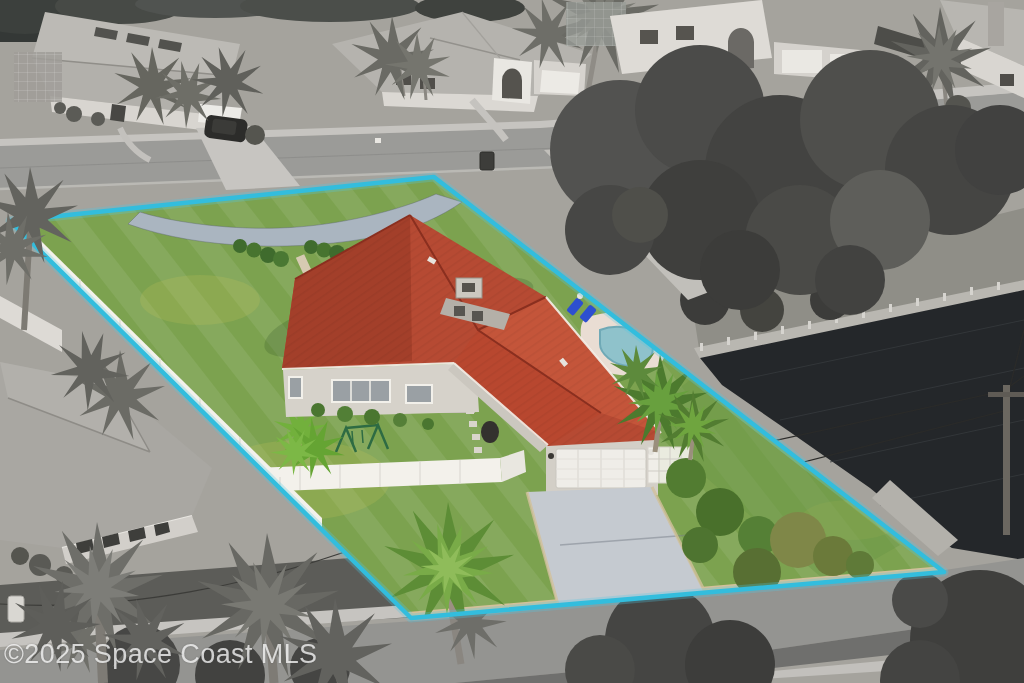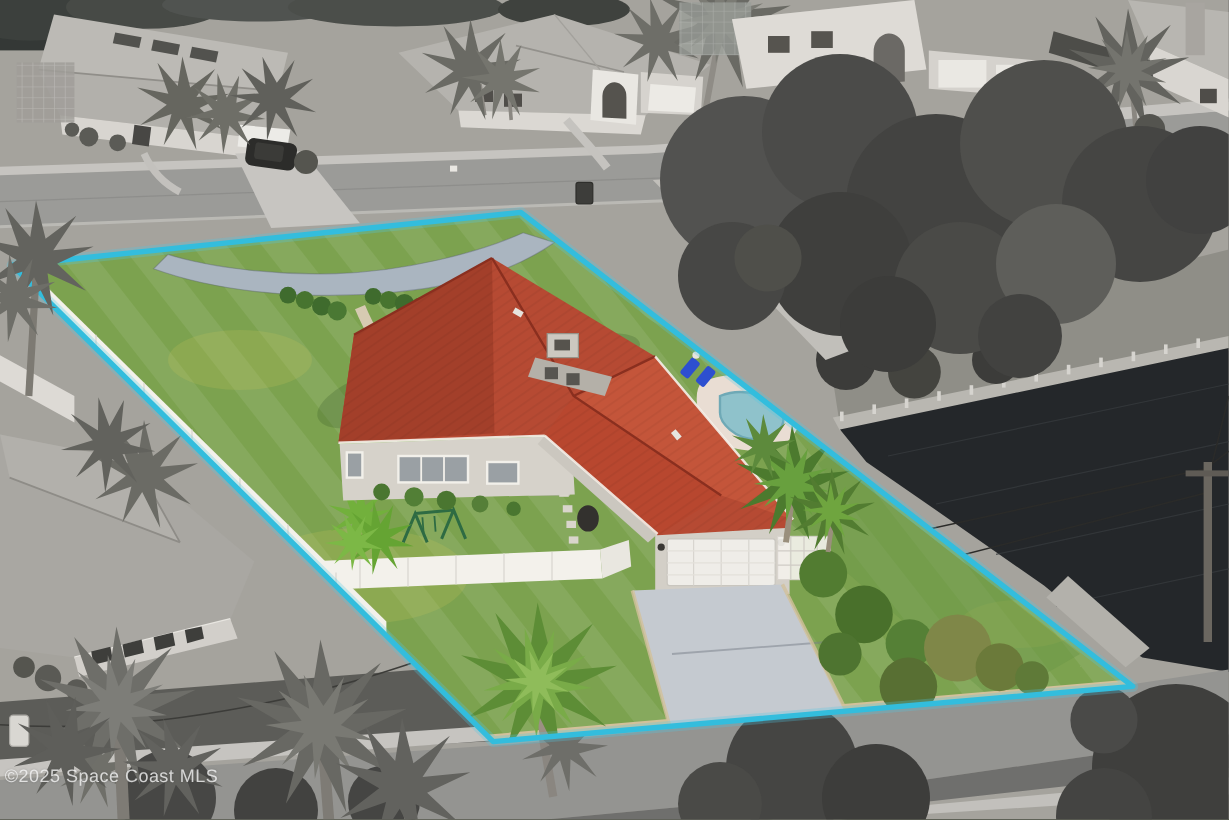--- a/index.html
+++ b/index.html
@@ -1,19 +1,19 @@
 <!DOCTYPE html>
 <html style="--c-boundary: #33bddd; --c-lawn: #7ca24f; --c-lawn-stripe: #93b45f; --c-roof: #b64a33; --c-roof-dark: #a33f2a; --c-roof-light: #c4553a; --c-roof-ridge: #8a2f1f; --c-house-wall: #d6d2ca; --c-fence-white: #f3f1eb; --c-drive-gray: #aab5c0; --c-concrete: #c5cad0; --c-curb-tan: #d2c19b; --c-pool-deck: #e9ddd3; --c-pool-water: #8fc2cb; --c-lounger-blue: #2d4fd0; --c-canal-water: #24272a; --c-seawall: #b9b7b1; --c-road: #9b9b98; --c-sidewalk: #c6c4c0; --c-gray-lawn: #a5a39d; --c-gray-roof: #b2b0ab; --c-gray-wall: #d8d5d0; --c-gray-tree: #525250; --c-gray-tree-dark: #434341; --c-gray-tree-light: #5e5e5a; --c-trunk-gray: #7e7b75; --c-palm-green: #5d8d36; --c-palm-green-light: #79ab48; --c-shrub-green: #49702b; --c-olive-tree: #7f8748;"><head>
 <meta charset="utf-8">
 <style>
   html,body{margin:0;padding:0;background:#222;}
   .stage{position:relative;width:1024px;height:683px;overflow:hidden;
          font-family:"Liberation Sans", sans-serif;background:#a5a39d;}
   .stage svg{position:absolute;inset:0;display:block;}
-  .watermark{position:absolute;left:4px;top:639px;font-size:15px;letter-spacing:.4px;
+  .watermark{position:absolute;left:4px;top:639px;font-size:27px;letter-spacing:.4px;
              color:#f3f3f3;opacity:.8;text-shadow:0 0 2px rgba(60,60,60,.4);
              font-family:"Liberation Sans", sans-serif;}
 </style>
 </head>
 <body>
 
 <div class="stage">
 <svg viewBox="0 0 1024 683" width="1024" height="683">
   <defs>
     <clipPath id="propClip">

